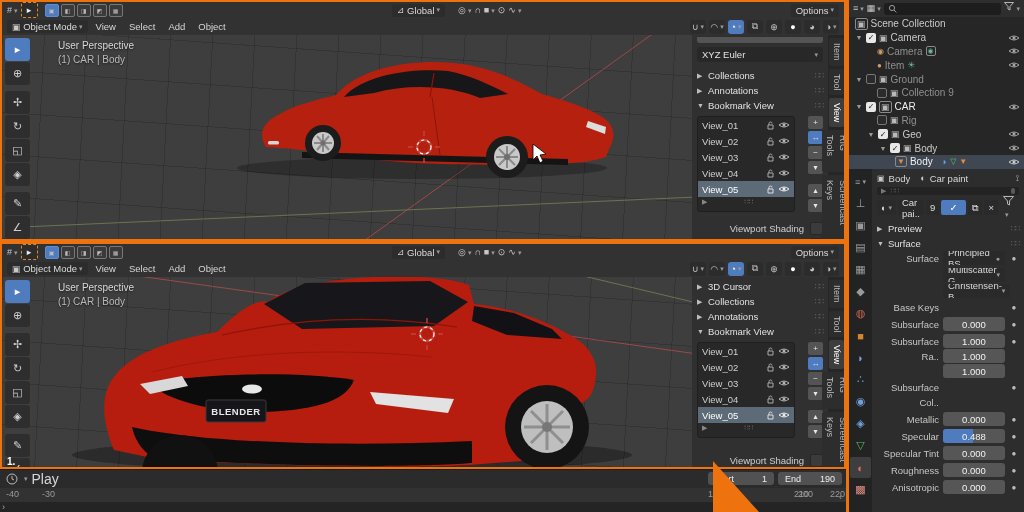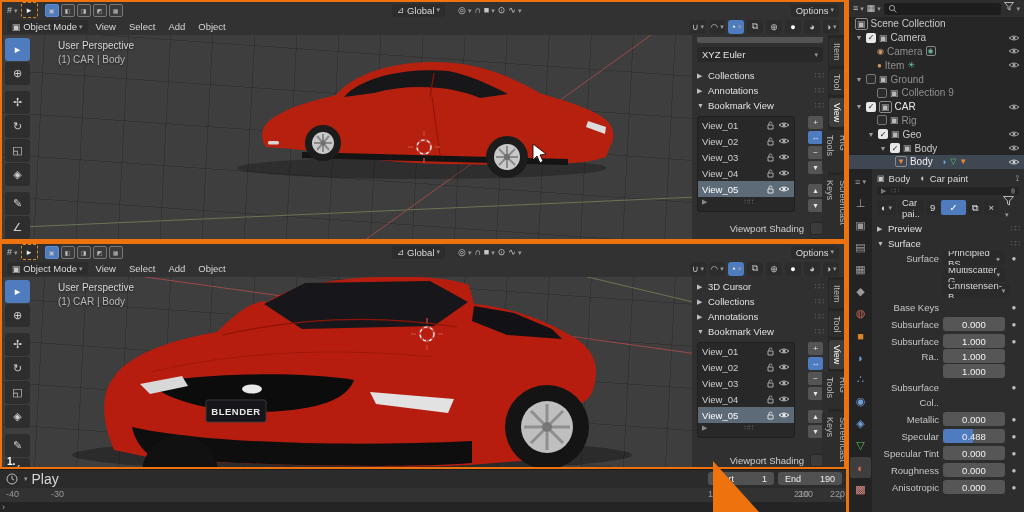--- a/index.html
+++ b/index.html
@@ -846,21 +846,21 @@
         <span>Start</span>
           <span>1</span>
         </span>
       <span class="pill" style="width:50px;">
         <span>End</span>
           <span>190</span>
         </span>
     </div>
     <div class="tl-ruler">
       <span class="tl-tick" style="left:6px;">-40</span>
-      <span class="tl-tick" style="left:51px;">-30</span>
+      <span class="tl-tick" style="left:42px;">-30</span>
       <span class="tl-tick" style="left:708px;">190</span>
       <span class="tl-tick" style="left:756px;margin-left:42px;">200</span>
       <span class="tl-tick" style="left:794px;">210</span>
       <span class="tl-tick" style="left:830px;">220</span>
     </div>
     <div class="tl-track">
       <span class="tl-chev" style="left:2px;top:0;">›</span>
       <span class="tl-chev" style="right:4px;top:-10px;">‹</span>
     </div>
   </div>

